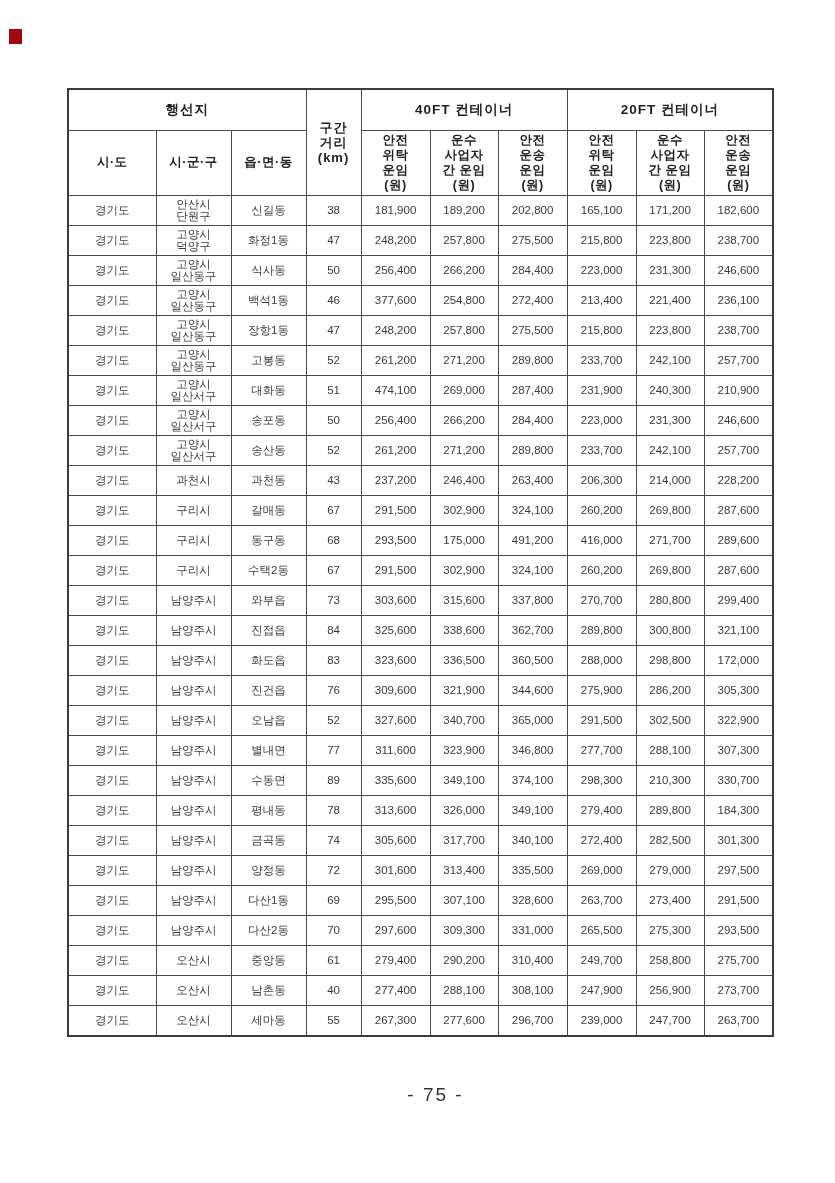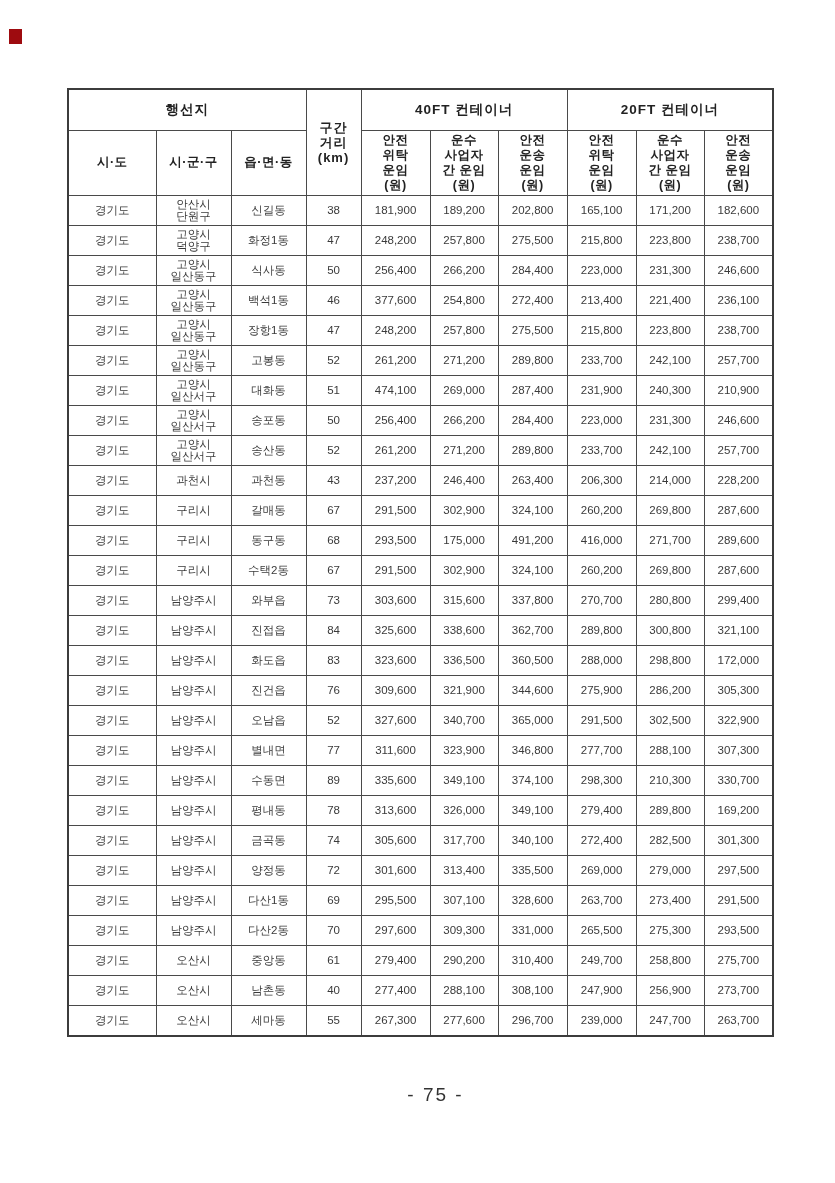--- a/index.html
+++ b/index.html
@@ -351,21 +351,21 @@
       <tr>
         <td>경기도</td>
         <td>남양주시</td>
         <td>평내동</td>
         <td>78</td>
         <td>313,600</td>
         <td>326,000</td>
         <td>349,100</td>
         <td>279,400</td>
         <td>289,800</td>
-        <td>169,200</td>
+        <td>184,300</td>
       </tr>
       <tr>
         <td>경기도</td>
         <td>남양주시</td>
         <td>금곡동</td>
         <td>74</td>
         <td>305,600</td>
         <td>317,700</td>
         <td>340,100</td>
         <td>272,400</td>

